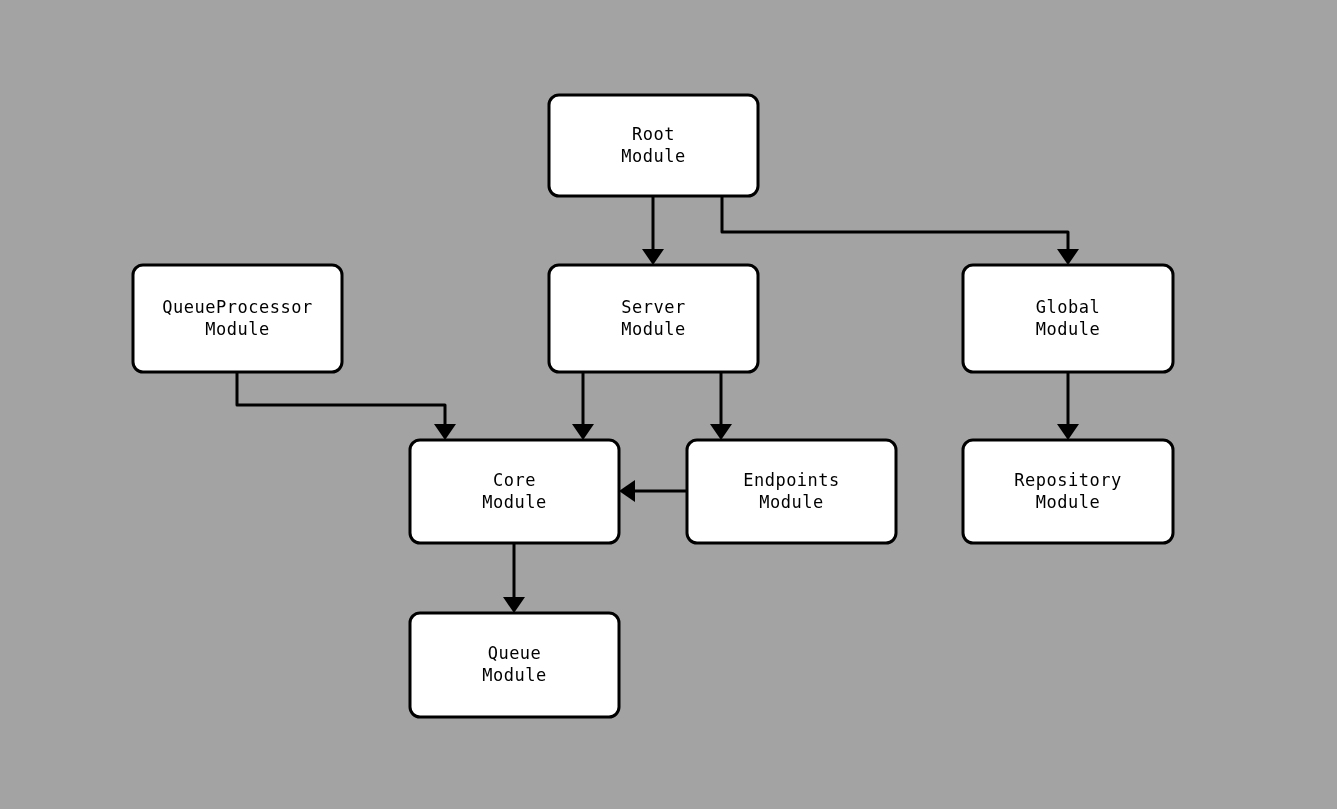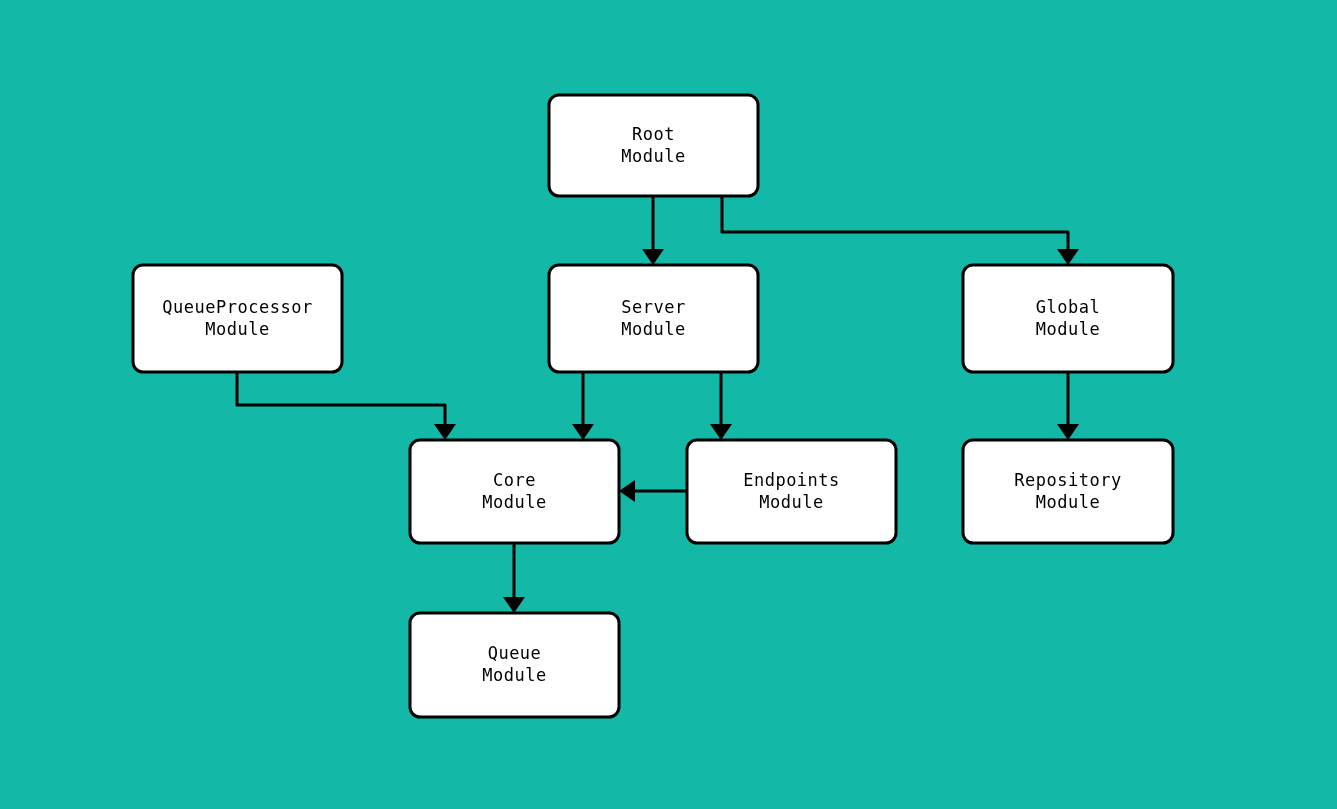--- a/index.html
+++ b/index.html
@@ -11,21 +11,21 @@
   body {
     width: 1337px;
     height: 809px;
     overflow: hidden;
     font-family: "DejaVu Sans Mono", "Liberation Mono", monospace;
   }
   #diagram-root {
     position: relative;
     width: 1337px;
     height: 809px;
-    background: #14b8a6;
+    background: #a3a3a3;
   }
   svg#graph {
     display: block;
     width: 1337px;
     height: 809px;
   }
   .node-shape {
     fill: #ffffff;
     stroke: #000000;
     stroke-width: 3;

